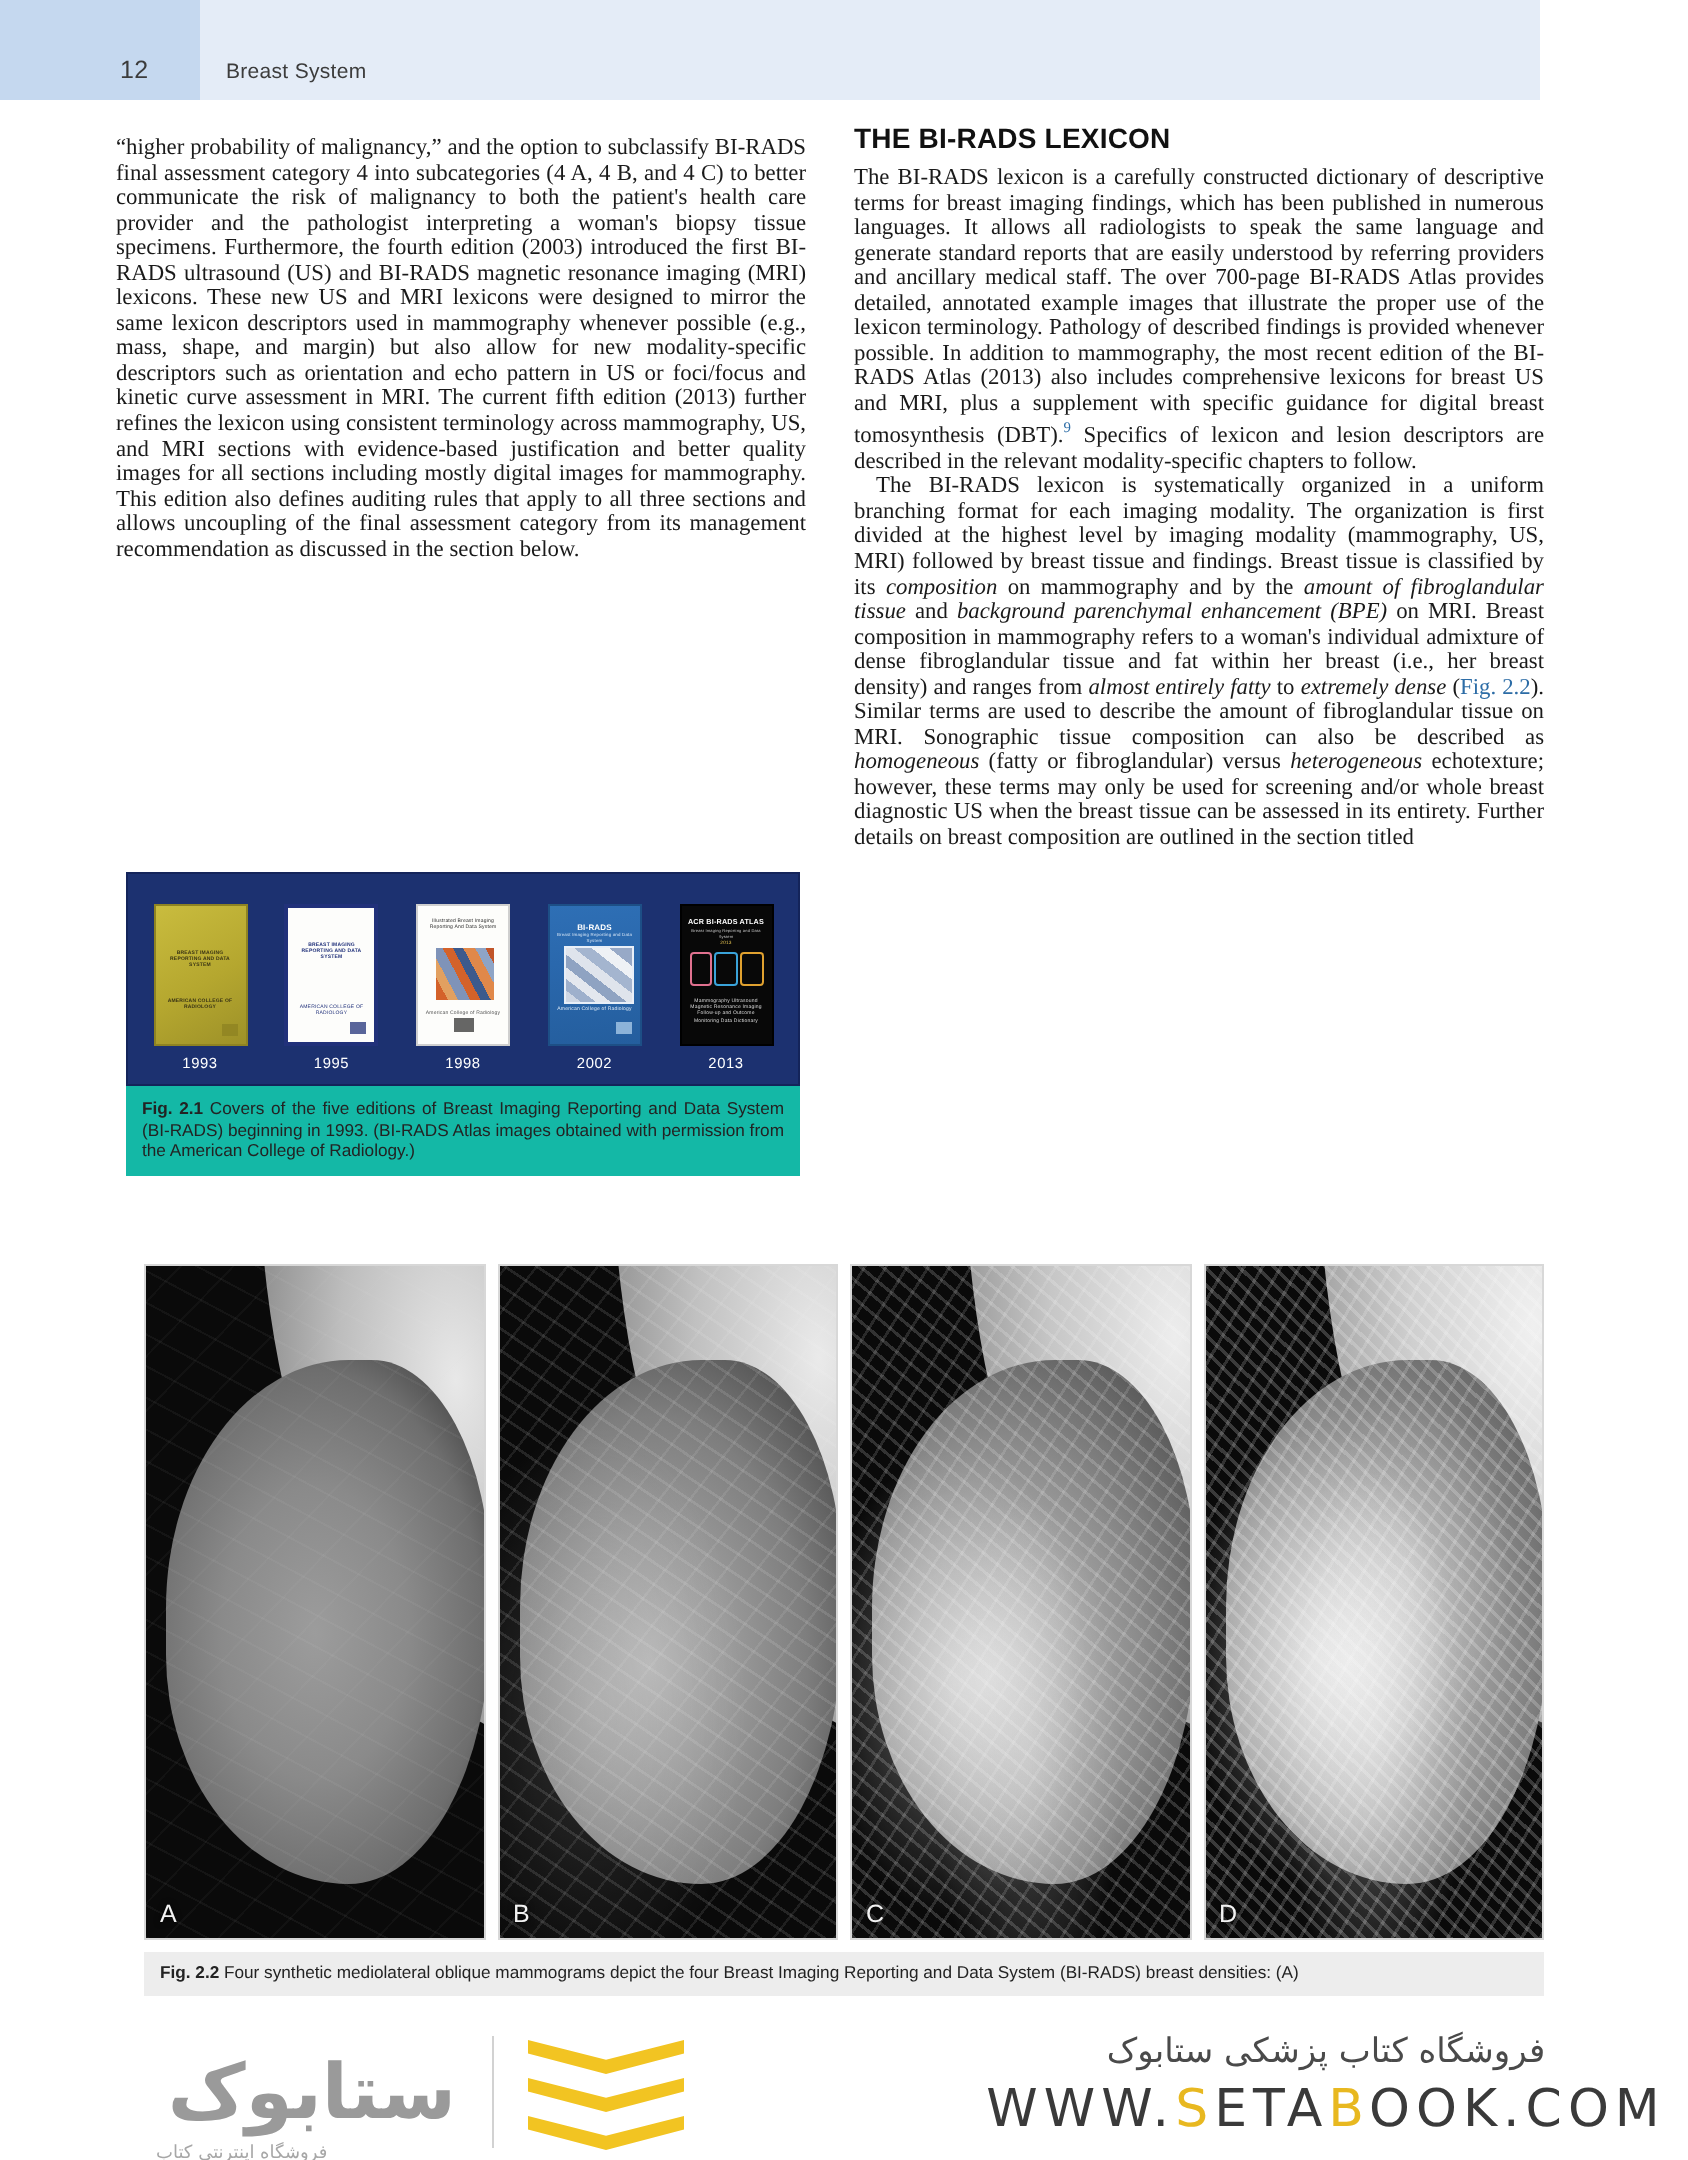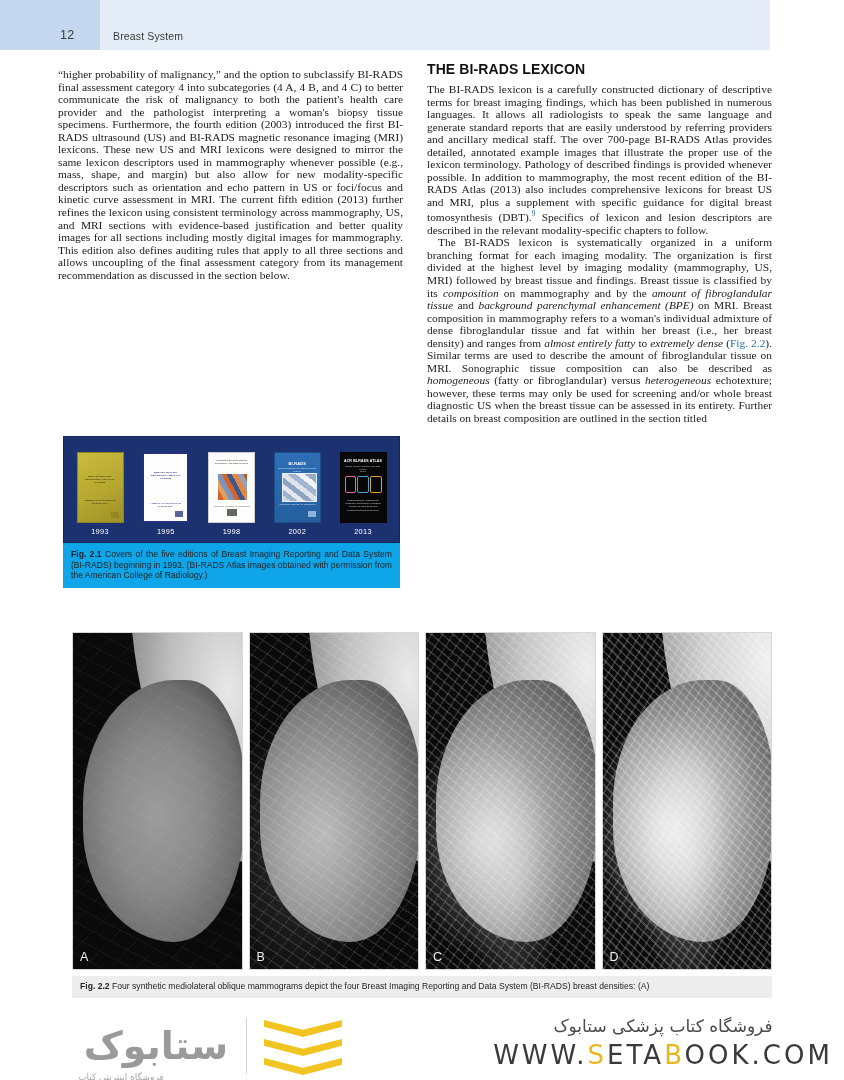--- a/index.html
+++ b/index.html
@@ -113,21 +113,21 @@
   .cover-2013 .t1c{top:17px;color:#e3c04f;font-size:2.4px;}
   .cover-2013 .icons{position:absolute;left:4px;top:23px;right:4px;height:18px;
                      display:flex;justify-content:space-between;}
   .ic{width:11.5px;height:17px;box-sizing:border-box;border-radius:2px;}
   .ic-a{border:1.4px solid #e0718f;}
   .ic-b{border:1.4px solid #3aa3d9;}
   .ic-c{border:1.4px solid #e0a12f;}
   .cover-2013 .t2{top:46px;color:#d8d8d8;}
 
   .fig-cap{
-    background:#0ea5e9;width:337px;box-sizing:border-box;
+    background:#14b8a6;width:337px;box-sizing:border-box;
     padding:6px 8px 7px 8px;
     font-family:"Liberation Sans", sans-serif;
     font-size:8.6px;line-height:10.6px;color:#232323;
     text-align:justify;
   }
   .fig-cap b{font-weight:bold;}
 
   
   .fig22{position:absolute;left:72px;top:632px;width:700px;}
   .panels{display:flex;gap:6px;}

